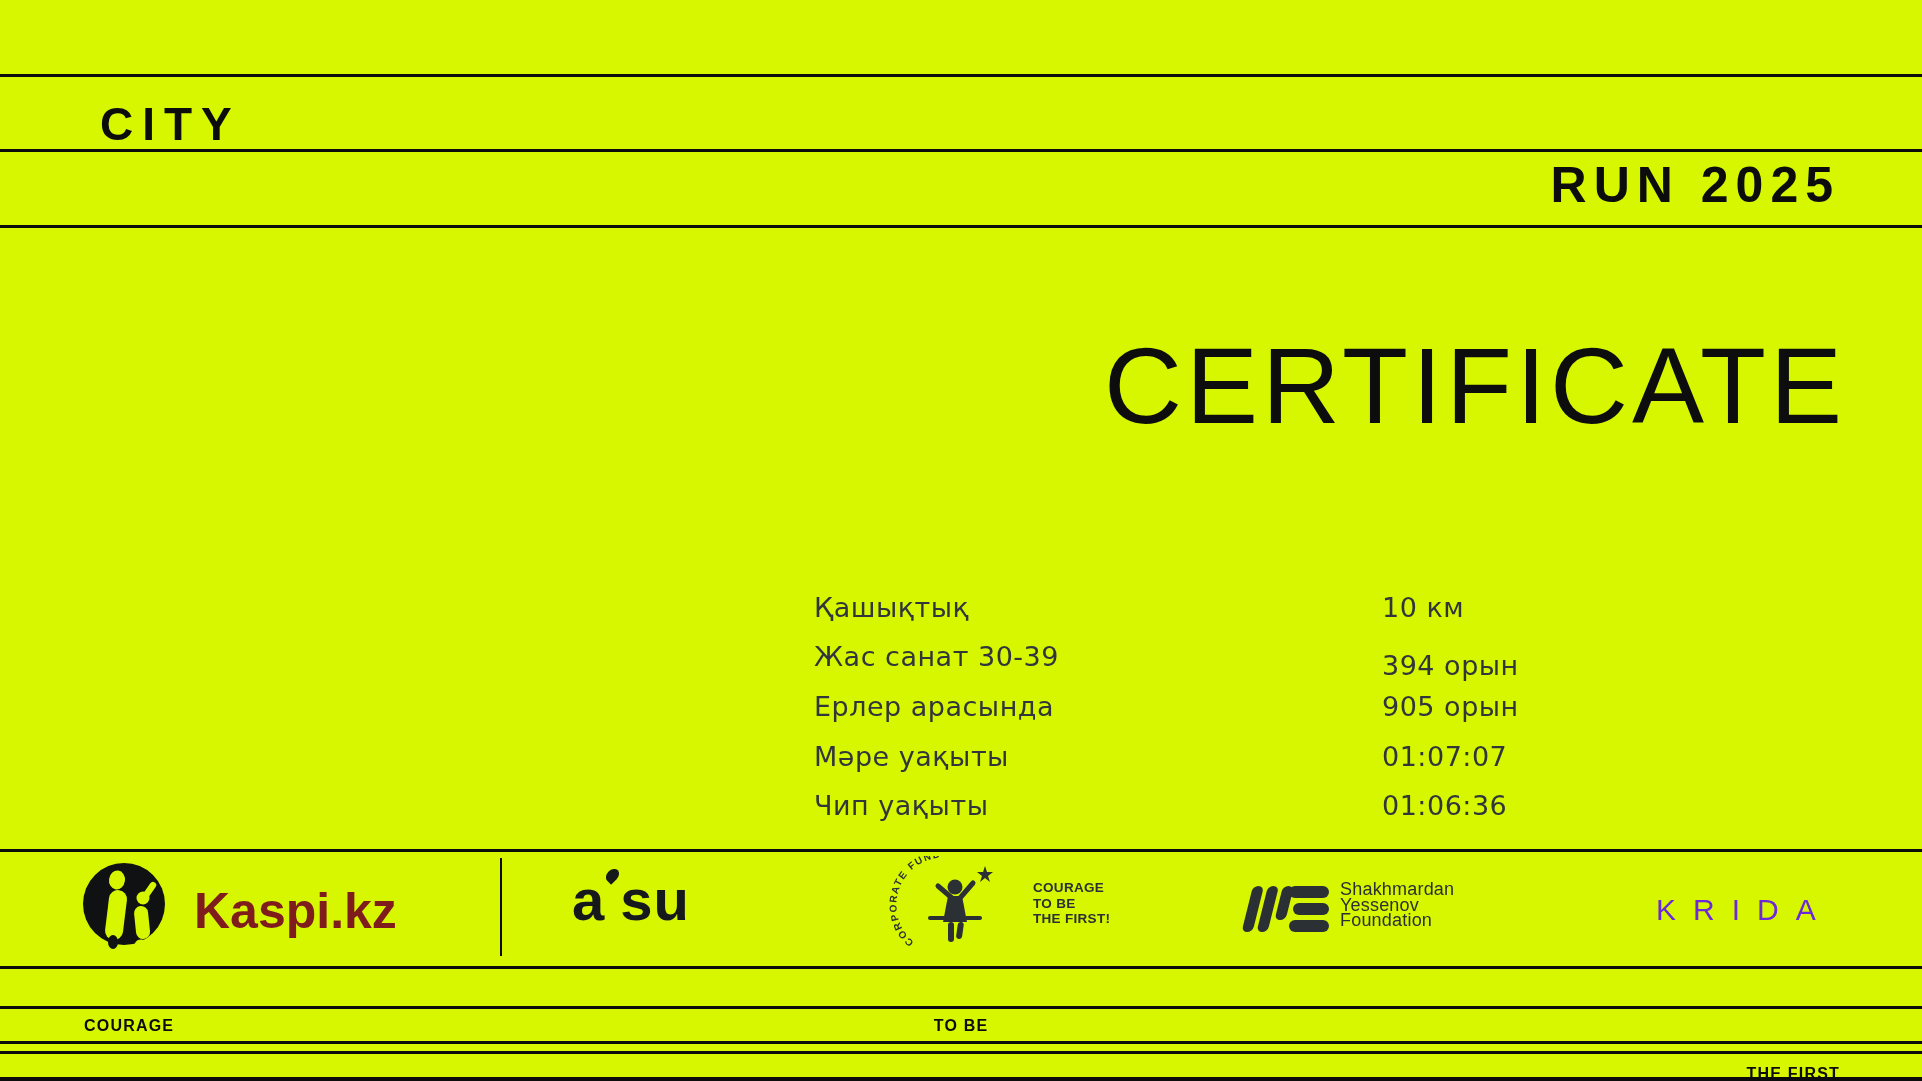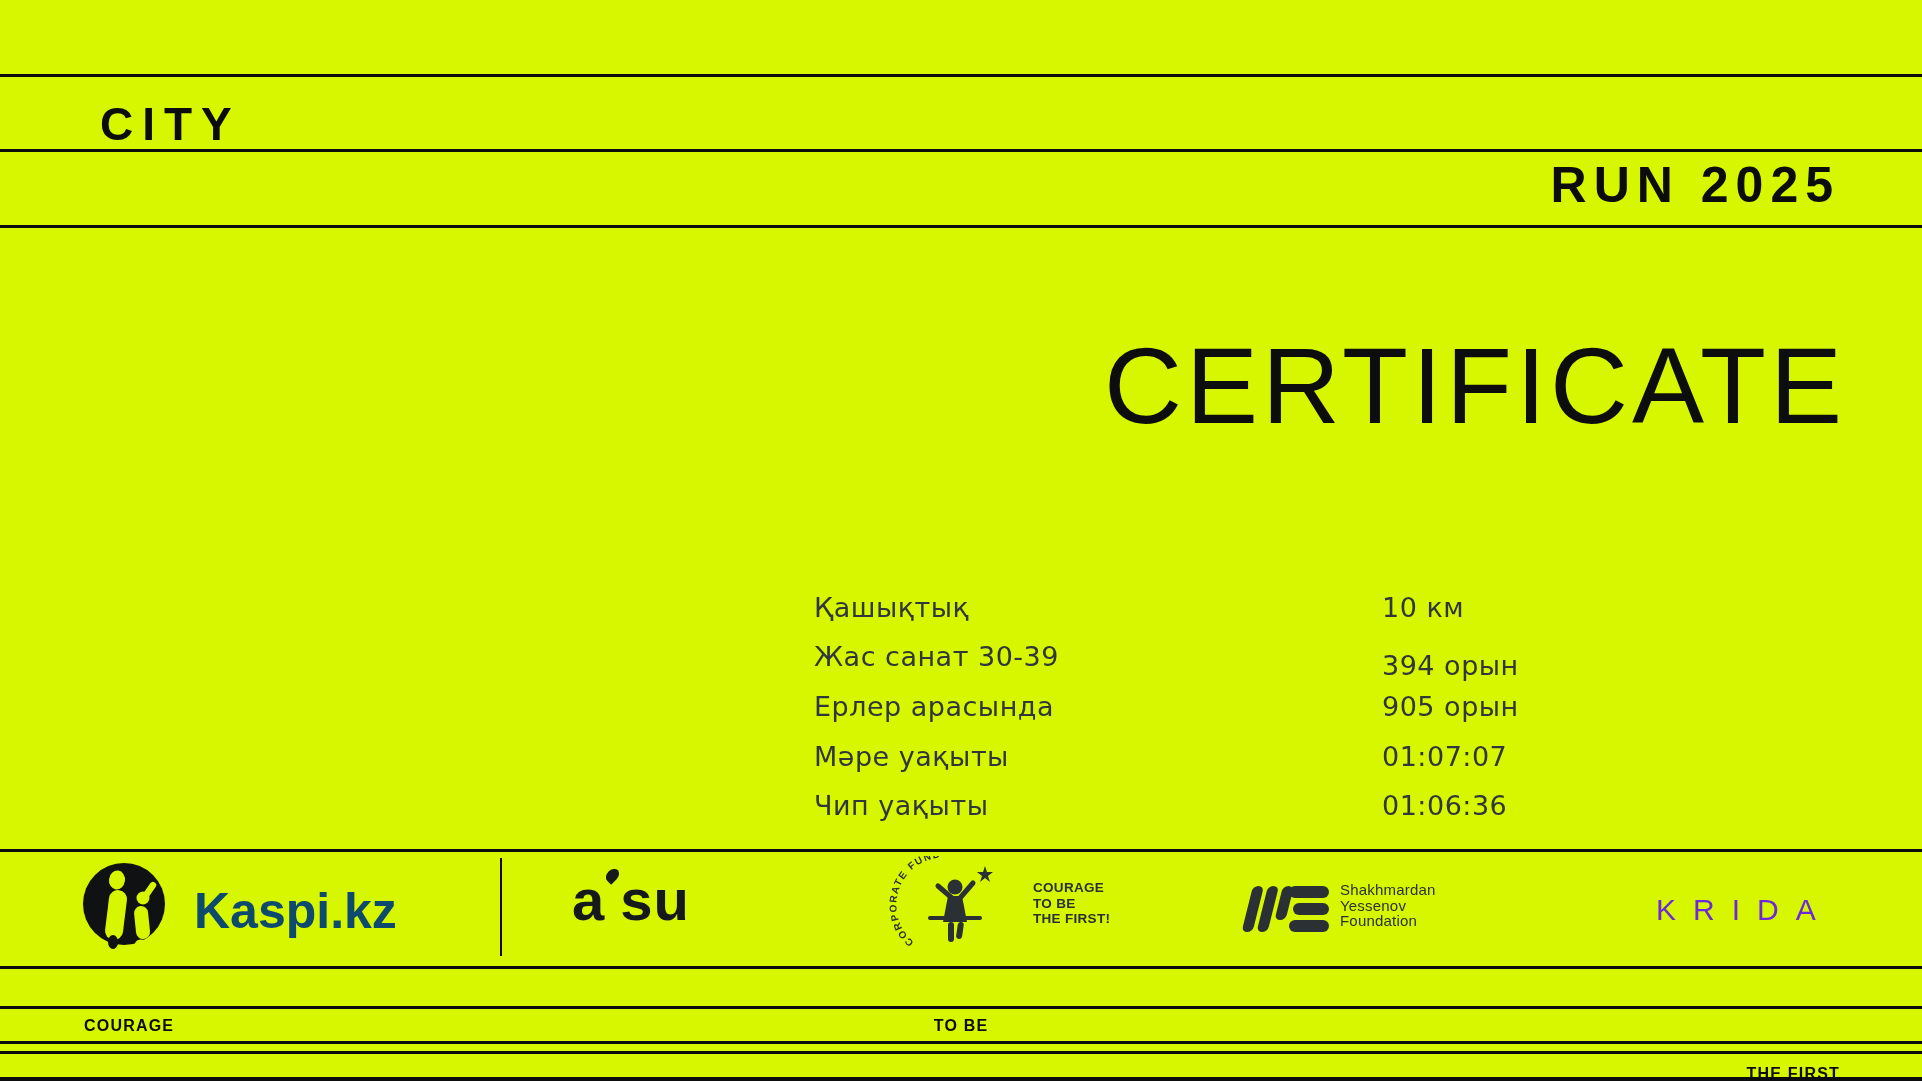--- a/index.html
+++ b/index.html
@@ -34,40 +34,40 @@
   
   .row{position:absolute;left:814px;width:900px;height:36px;
     font-family:"DejaVu Sans","Liberation Sans",sans-serif;
     font-size:27px;font-weight:500;color:#31363b;}
   .row .lbl{position:absolute;left:0;top:0;white-space:nowrap;letter-spacing:0.5px;}
   .row .val{position:absolute;left:568px;top:0;white-space:nowrap;letter-spacing:0.5px;}
   
   .kaspi-logo{position:absolute;left:82px;top:859px;}
   .kaspi-word{
     position:absolute;left:194px;top:882px;font-size:50px;font-weight:700;
-    color:#0c4a6e;letter-spacing:0px;white-space:nowrap;
+    color:#7f1d1d;letter-spacing:0px;white-space:nowrap;
   }
   .v-divider{position:absolute;left:500px;top:858px;width:2px;height:98px;background:#0c0c0c;}
   .asu{
     position:absolute;left:572px;top:866px;font-size:58px;font-weight:700;
     color:#16191b;letter-spacing:1px;display:flex;align-items:flex-start;
   }
   .asu .drop{
     display:inline-block;width:11px;height:15px;background:#16191b;
     border-radius:0 55% 55% 55%;transform:rotate(-135deg);margin:2px 2px 0 2px;
   }
   .fund-logo{position:absolute;left:888px;top:856px;}
   .fund-text{
     position:absolute;left:1033px;top:880px;
     font-size:13.5px;font-weight:600;line-height:15.5px;letter-spacing:0.3px;color:#2b3034;
   }
   .yessenov-logo{position:absolute;left:1241px;top:886px;}
   .yessenov-text{
     position:absolute;left:1340px;top:882px;
-    font-size:15px;font-weight:400;line-height:15.5px;letter-spacing:0.2px;color:#2b3034;
+    font-size:18px;font-weight:400;line-height:15.5px;letter-spacing:0.2px;color:#2b3034;
   }
   .krida{
     position:absolute;left:1656px;top:893px;font-size:30px;font-weight:400;
     letter-spacing:17px;color:#6d28d9;white-space:nowrap;
   }
   
   .slogan{position:absolute;top:1017px;font-size:16px;font-weight:700;
     letter-spacing:1.2px;color:#0c0c0c;white-space:nowrap;}
   .slogan.left{left:84px;}
   .slogan.center{left:50%;transform:translateX(-50%);}

